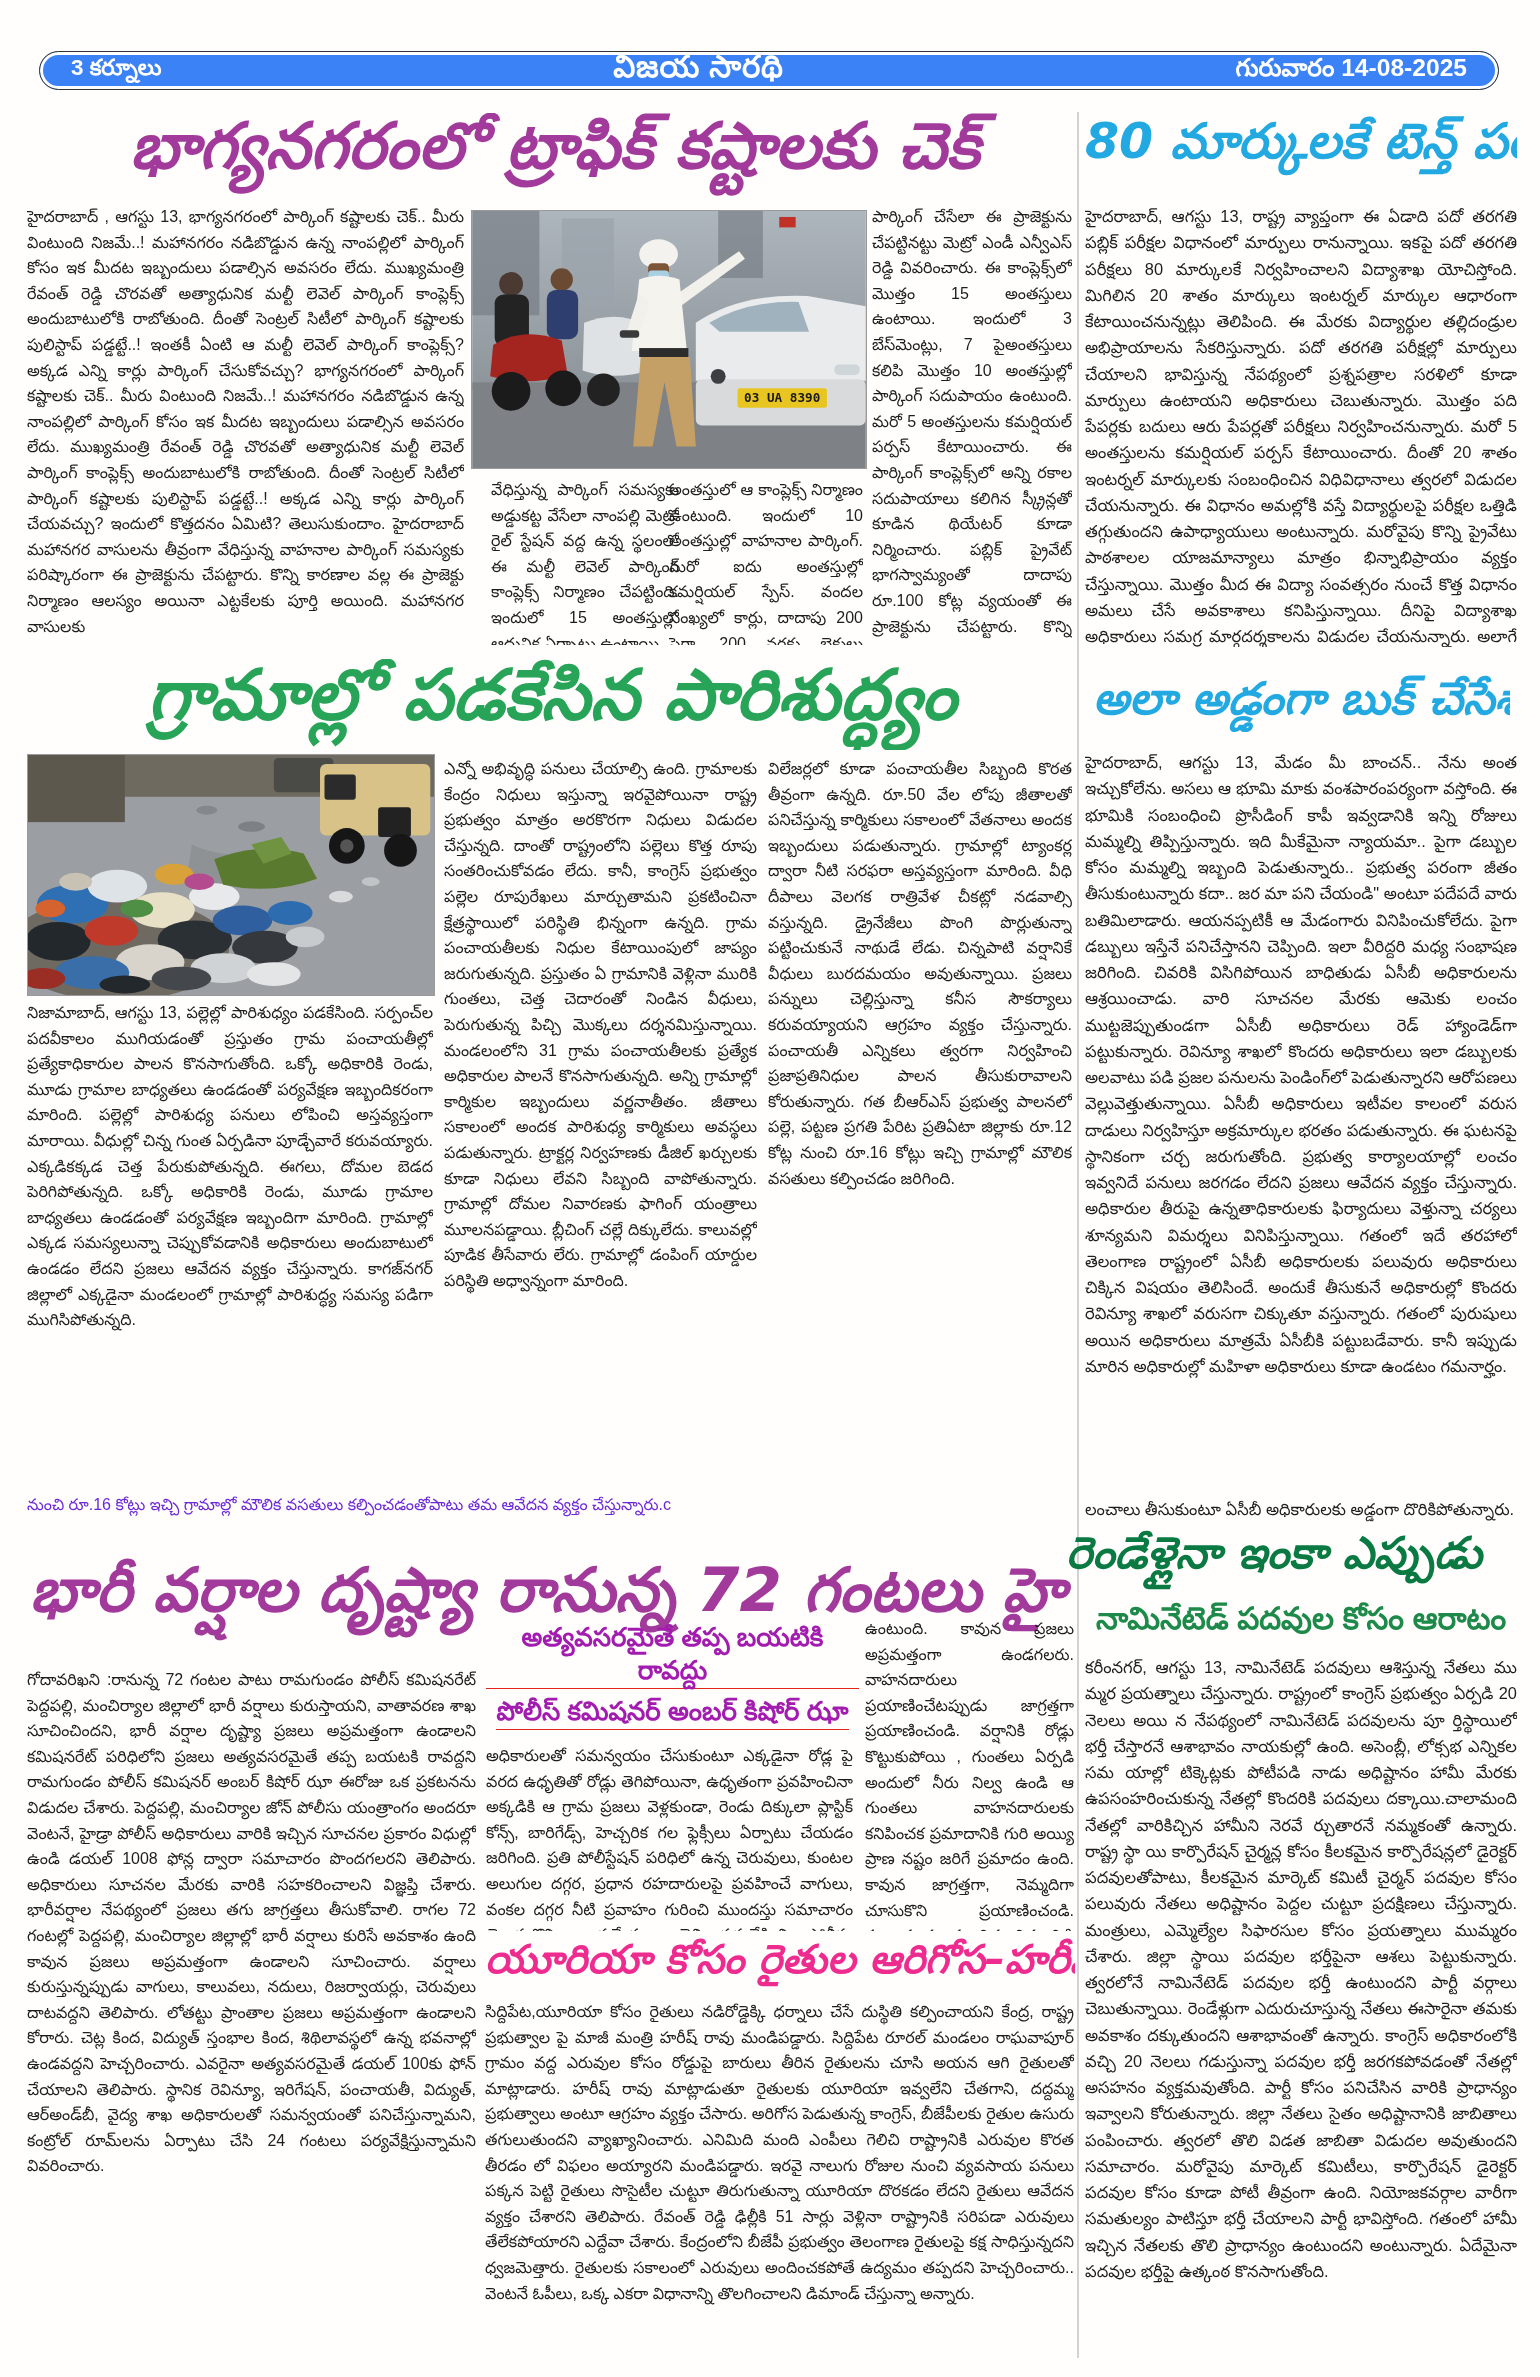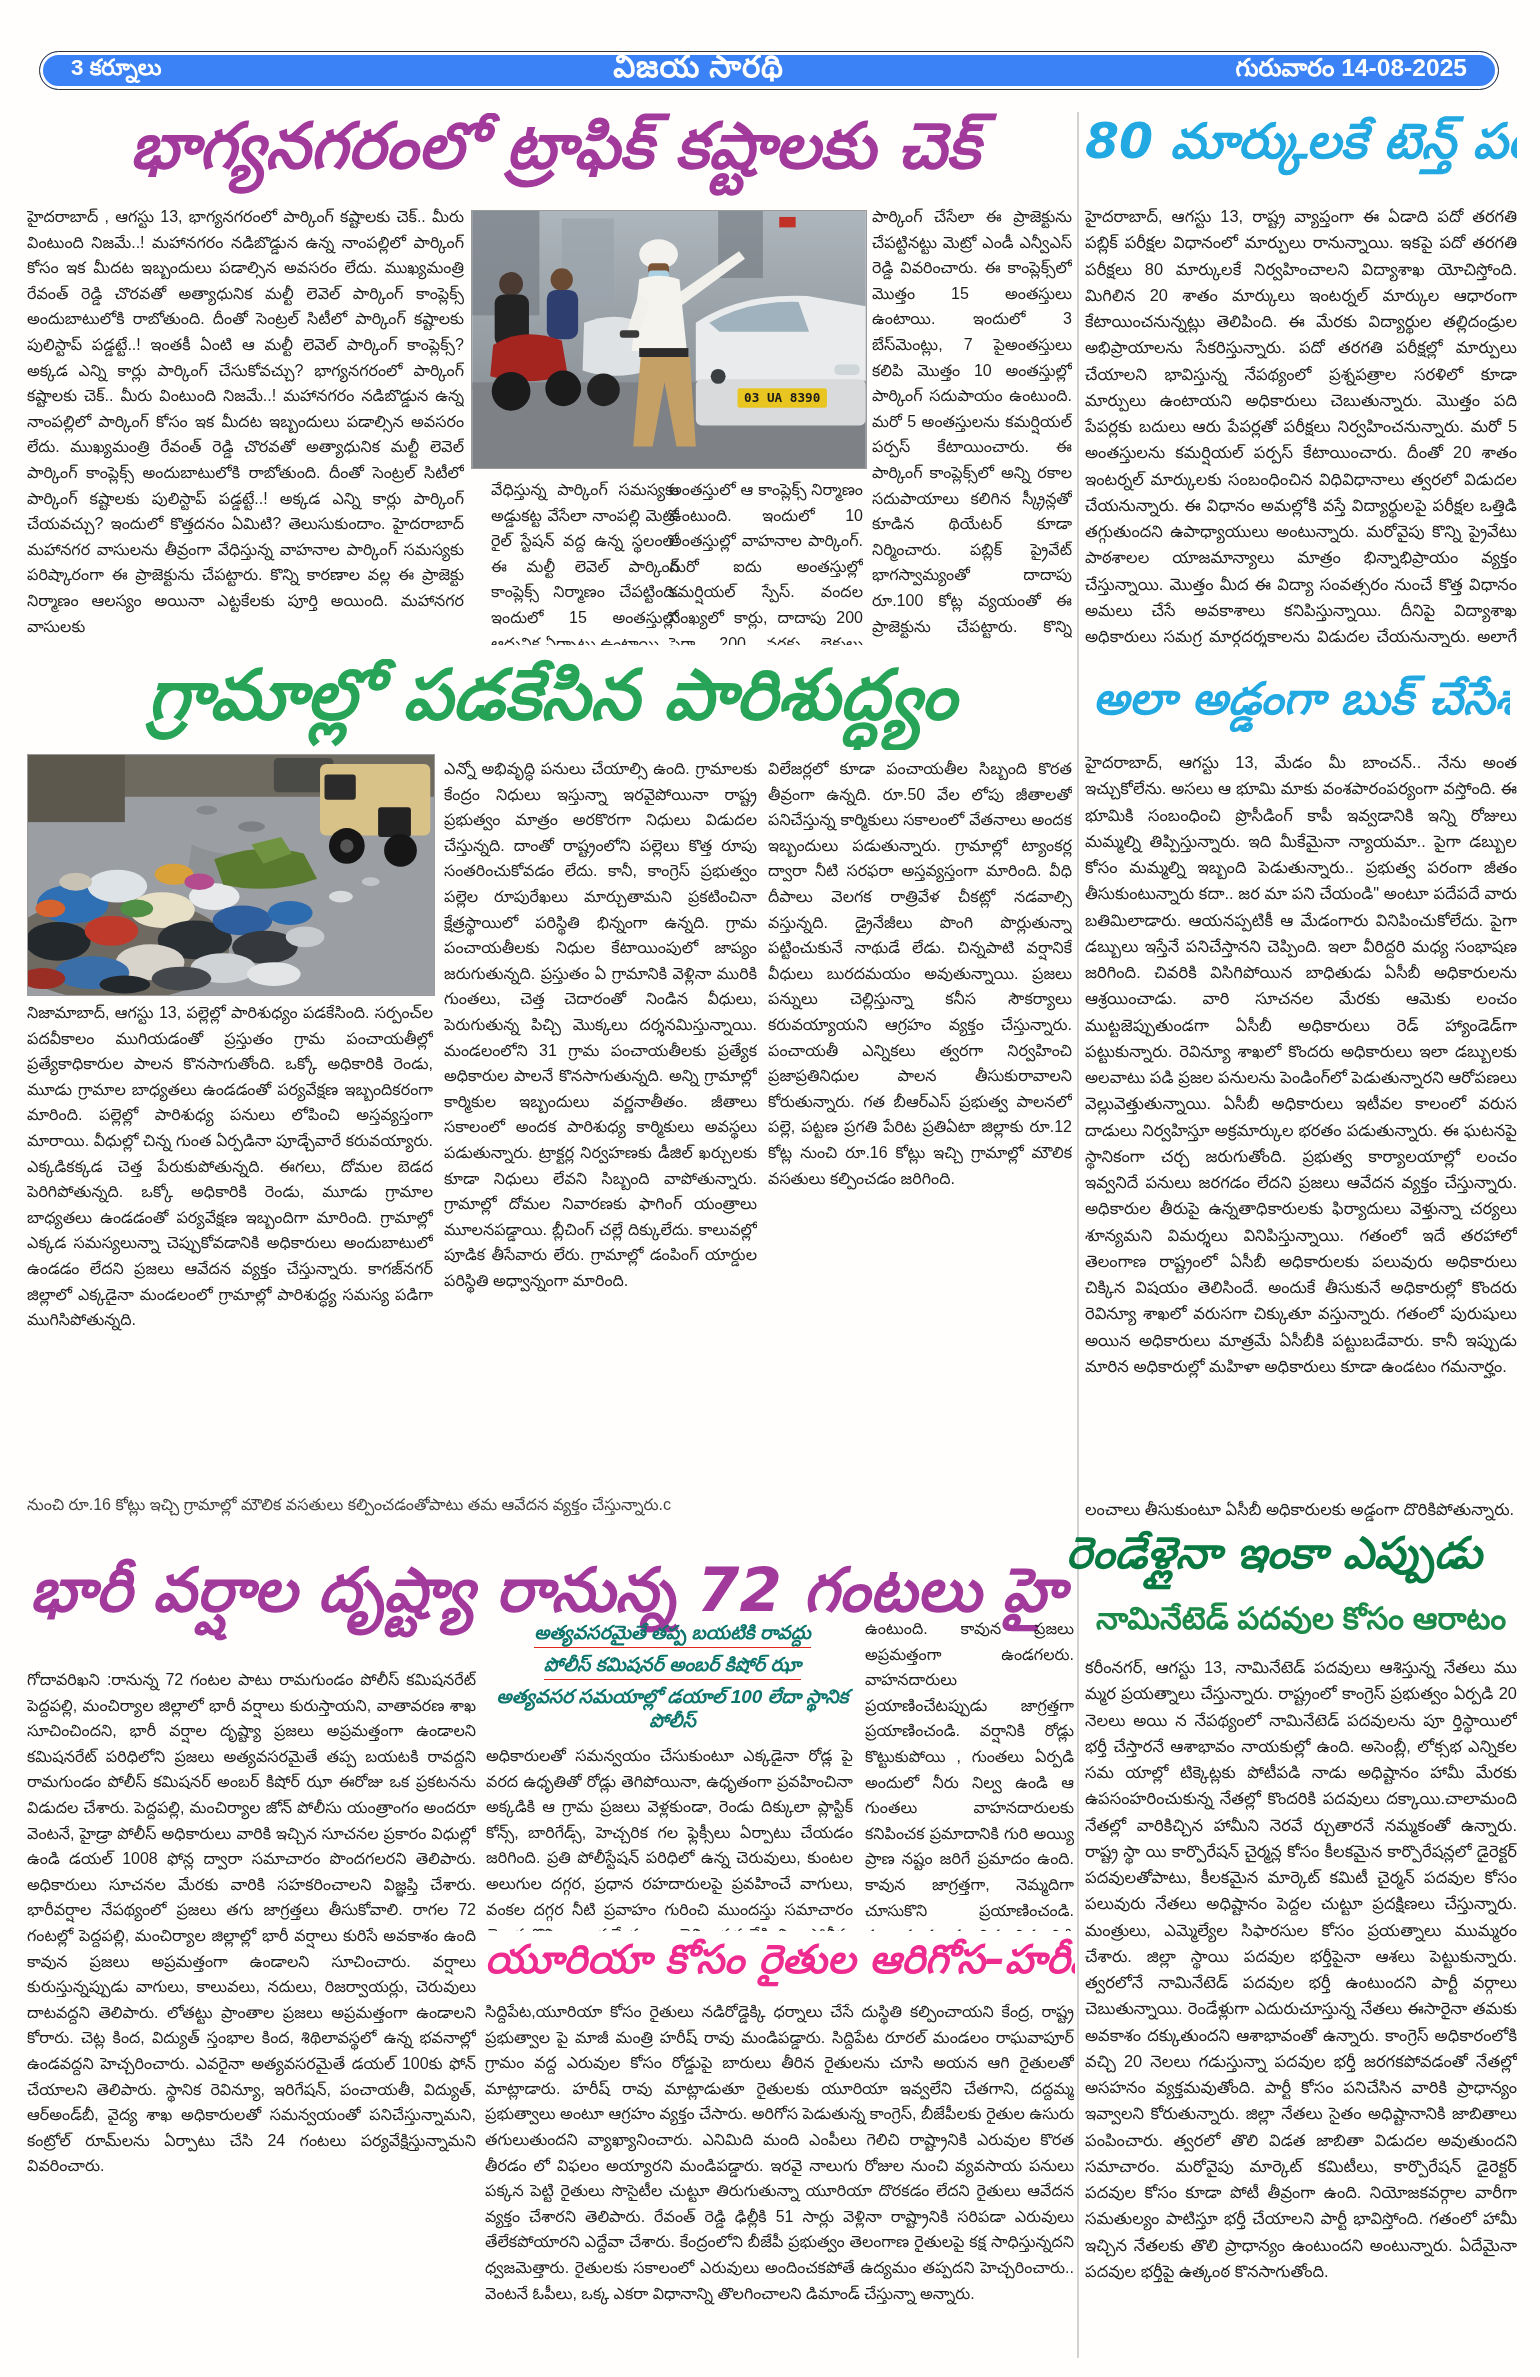--- a/index.html
+++ b/index.html
@@ -17,26 +17,26 @@
   .hl{font-weight:800;text-align:center;font-family:"DejaVu Sans","Liberation Sans",sans-serif;
       line-height:1.05;white-space:nowrap;overflow:hidden;font-style:italic;}
   .hl-purple{color:#a23a9b;}
   .hl-cyan{color:#23a9e1;}
   .hl-green{color:#27a457;}
   .hl-dkgreen{color:#0a7a42;}
   .hl-pink{color:#ee2b8f;}
   
   .bodytext{font-size:16px;line-height:1.6;text-align:justify;color:#1d1d1d;overflow:hidden;}
   .side .bodytext{font-size:16.4px;}
-  .tailline{font-size:16px;color:#404040;white-space:nowrap;overflow:hidden;}
+  .tailline{font-size:16px;color:#6d28d9;white-space:nowrap;overflow:hidden;}
   
   .alertblock{text-align:center;overflow:hidden;}
   .alertblock div{margin:5.2px 0;}
-  .alertblock span{display:inline-block;color:#0f766e;font-weight:bold;font-size:19px;
-                   border-bottom:1.5px solid #e3241b;padding-bottom:2.2px;line-height:1.25;font-style:italic;}
+  .alertblock span{display:inline-block;color:#a21caf;font-weight:bold;font-size:26px;
+                   border-bottom:1.5px solid #e3241b;padding-bottom:2.2px;line-height:1.25;}
   
   .subhead{text-align:center;overflow:hidden;}
   .subhead span{display:inline-block;color:#1d8a4a;font-weight:bold;font-size:31px;
                 border-bottom:2.2px solid #1d8a4a;padding-bottom:3px;}
   
   .photo{border:0.7px solid #9a9a9a;background:#cfd3d6;}
   .vrule{background:#d2d2d2;}
 </style>
 </head>
 <body>

